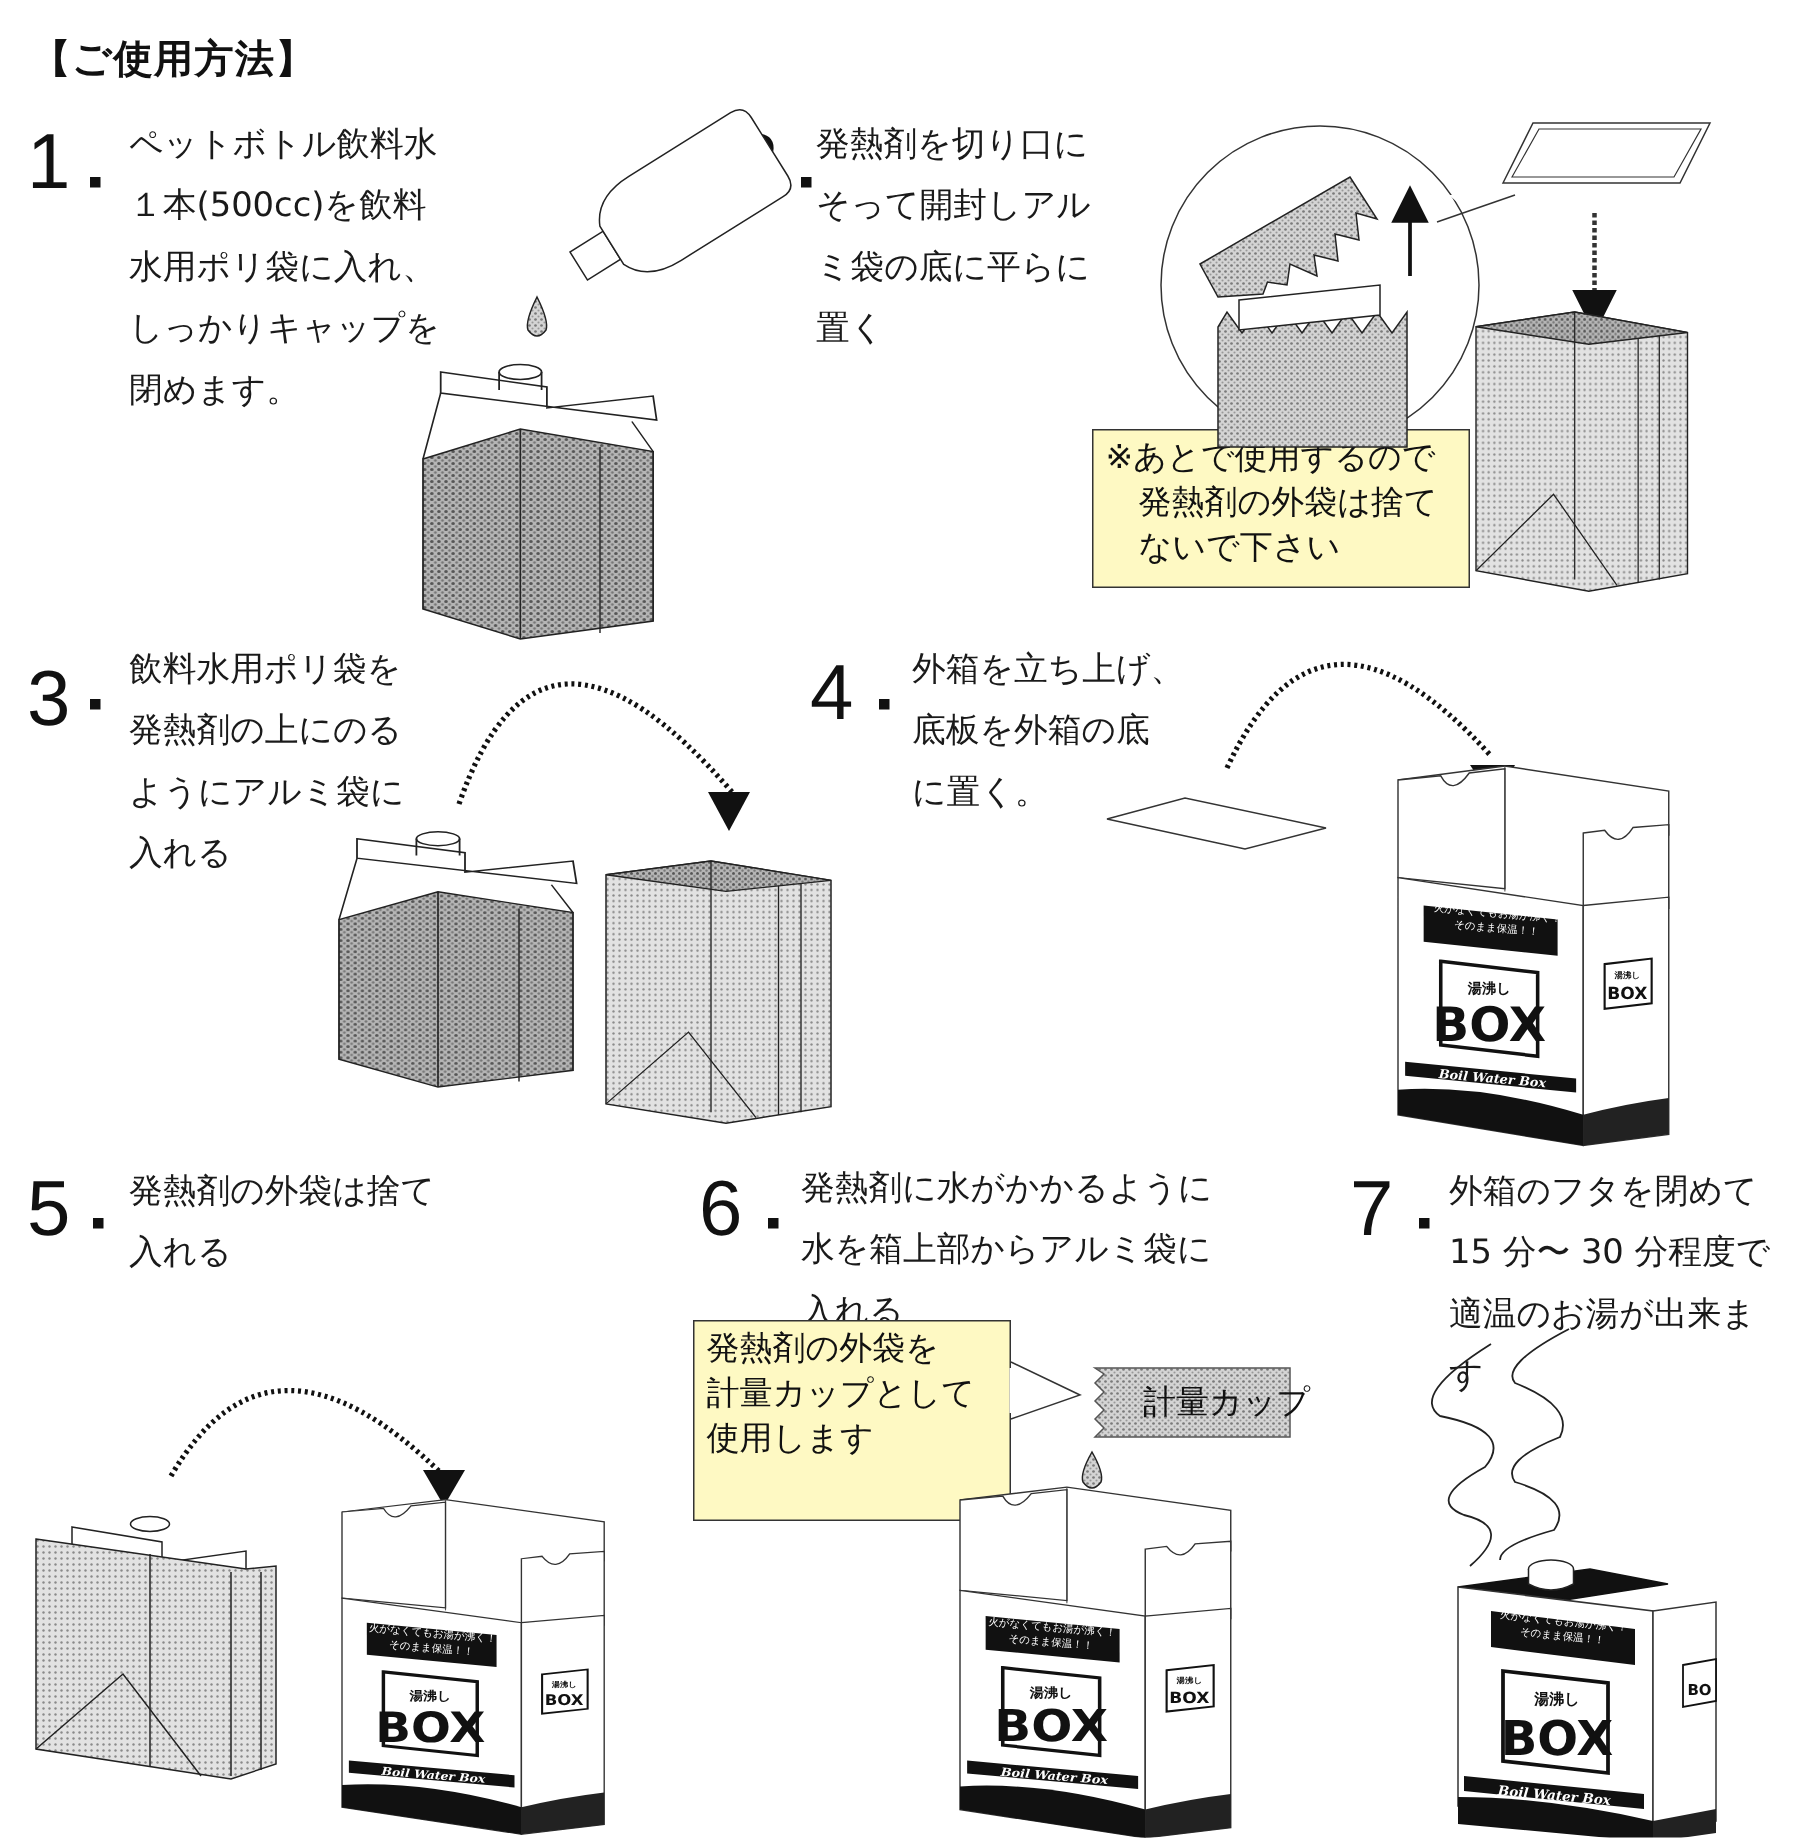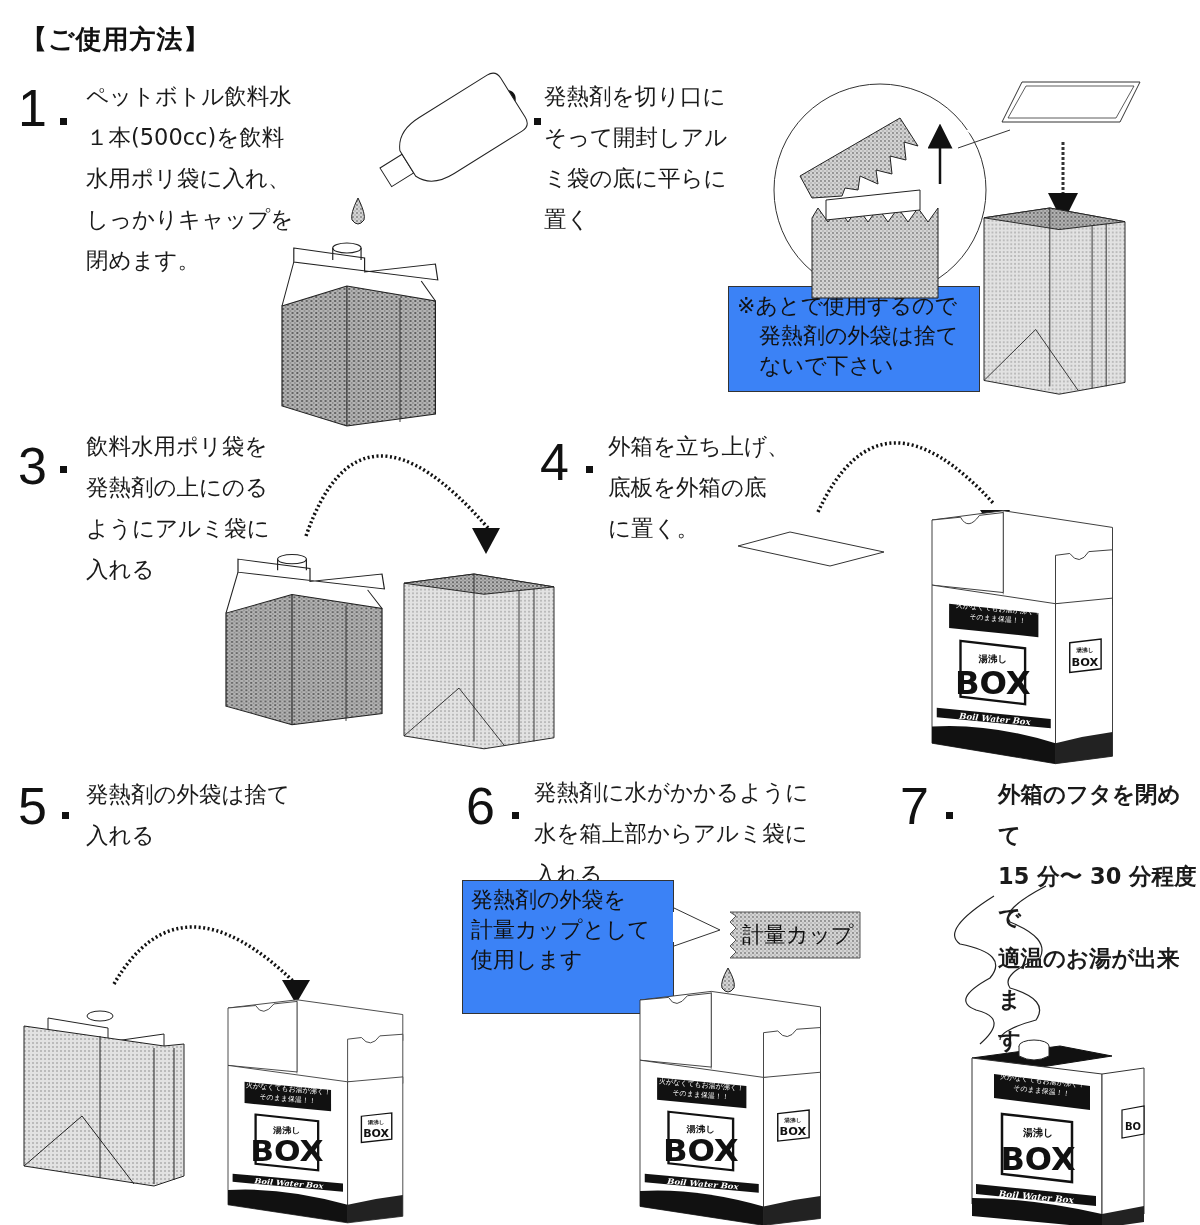--- a/index.html
+++ b/index.html
@@ -3,21 +3,21 @@
 <meta charset="utf-8">
 <style>
   html, body { margin: 0; padding: 0; background: #ffffff; }
   body { width: 1200px; height: 1225px; position: relative; overflow: hidden;
          font-family: "DejaVu Sans", "Liberation Sans", sans-serif; color: #111; }
   .abs { position: absolute; }
   .title { left: 8px; top: 22px; font-size: 26px; font-weight: bold; letter-spacing: 1px; margin-left: 13px; }
   .num { font-family: "Liberation Sans", "DejaVu Sans", sans-serif; font-size: 52px; line-height: 1; color: #111; }
   .dot { width: 7px; height: 7px; background: #111; }
   .step-text { font-size: 22.5px; line-height: 41px; white-space: pre-line; color: #1a1a1a; }
-  .note-box { border: 1.5px solid #333; background: #3b82f6; font-size: 22px; line-height: 30px;
+  .note-box { border: 1.5px solid #333; background: #fef9c3; font-size: 22px; line-height: 30px;
               white-space: pre-line; padding: 4px 8px; box-sizing: border-box; }
   .cup-label { font-size: 22px; }
   svg { position: absolute; left: 0; top: 0; overflow: visible; }
   .box-small-label { font-size: 7px; color: #fff; text-align: center; line-height: 10px; }
 </style>
 </head>
 <body>
 
 <div class="abs title">【ご使用方法】</div>
 
@@ -61,21 +61,21 @@
 <div class="abs dot" style="left:512px;top:812px;"></div>
 <div class="abs step-text" style="left:534px;top:772px;">発熱剤に水がかかるように
 水を箱上部からアルミ袋に
 入れる</div>
 <div class="abs note-box" style="left:462px;top:880px;width:212px;height:134px;">発熱剤の外袋を
 計量カップとして
 使用します</div>
 
 <div class="abs num" style="left:900px;top:780px;">7</div>
 <div class="abs dot" style="left:946px;top:812px;"></div>
-<div class="abs step-text" style="left:998px;top:774px;font-weight:bold;">外箱のフタを閉めて
+<div class="abs step-text" style="left:966px;top:774px;">外箱のフタを閉めて
 15 分〜 30 分程度で
 適温のお湯が出来ま
 す</div>
 
 <svg width="1200" height="1225" viewBox="0 0 1200 1225">
   <defs>
     <pattern id="ht" width="4" height="4" patternUnits="userSpaceOnUse">
       <rect width="4" height="4" fill="#d4d4d4"></rect>
       <circle cx="1" cy="1" r="0.9" fill="#7a7a7a"></circle>
       <circle cx="3" cy="3" r="0.7" fill="#999"></circle>
@@ -210,21 +210,21 @@
     <text x="66" y="132" text-anchor="middle" font-size="32" font-weight="bold" fill="#111" font-family="DejaVu Sans, sans-serif">BOX</text>
     <path d="M4,146 L124,158 L124,168 L4,156 z" fill="#111"></path>
     <text x="64" y="162" text-anchor="middle" font-size="9" font-style="italic" font-weight="bold" fill="#fff" font-family="DejaVu Serif, serif" transform="rotate(5 64 162)">Boil Water Box</text>
     <path d="M0,160 Q60,160 130,176 L130,190 L0,178 z" fill="#111"></path>
     <path d="M130,176 L172,168 L172,184 L130,190 z" fill="#222"></path>
     <path d="M150,72 L172,68 L172,96 L150,100 z" fill="#fff" stroke="#111" stroke-width="1.2"></path>
     <text x="161" y="92" text-anchor="middle" font-size="10" font-weight="bold" fill="#111" font-family="DejaVu Sans, sans-serif">BO</text>
   </g>
 </svg>
 
-<div class="abs cup-label" style="left:742px;top:920px;">計量カップ</div>
+<div class="abs cup-label" style="left:742px;top:920px;padding-left:20px;">計量カップ</div>
 
 <div class="abs box-small-label" style="left:952px;top:604px;width:92px;white-space:pre-line;transform:rotate(5deg);">火がなくてもお湯が沸く！
 そのまま保温！！</div>
 <div class="abs box-small-label" style="left:244px;top:1084px;width:88px;white-space:pre-line;transform:rotate(5deg);">火がなくてもお湯が沸く！
 そのまま保温！！</div>
 <div class="abs box-small-label" style="left:656px;top:1080px;width:90px;white-space:pre-line;transform:rotate(5deg);">火がなくてもお湯が沸く！
 そのまま保温！！</div>
 <div class="abs box-small-label" style="left:994px;top:1076px;width:96px;white-space:pre-line;transform:rotate(6deg);">火がなくてもお湯が沸く！
 そのまま保温！！</div>
 

